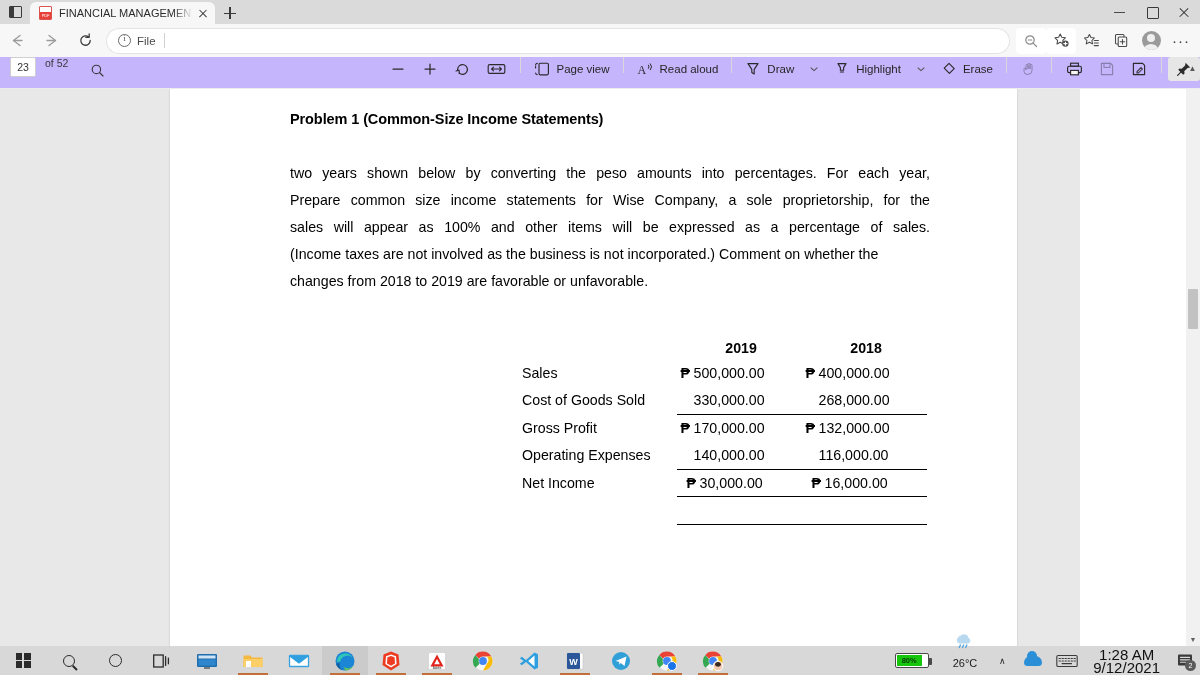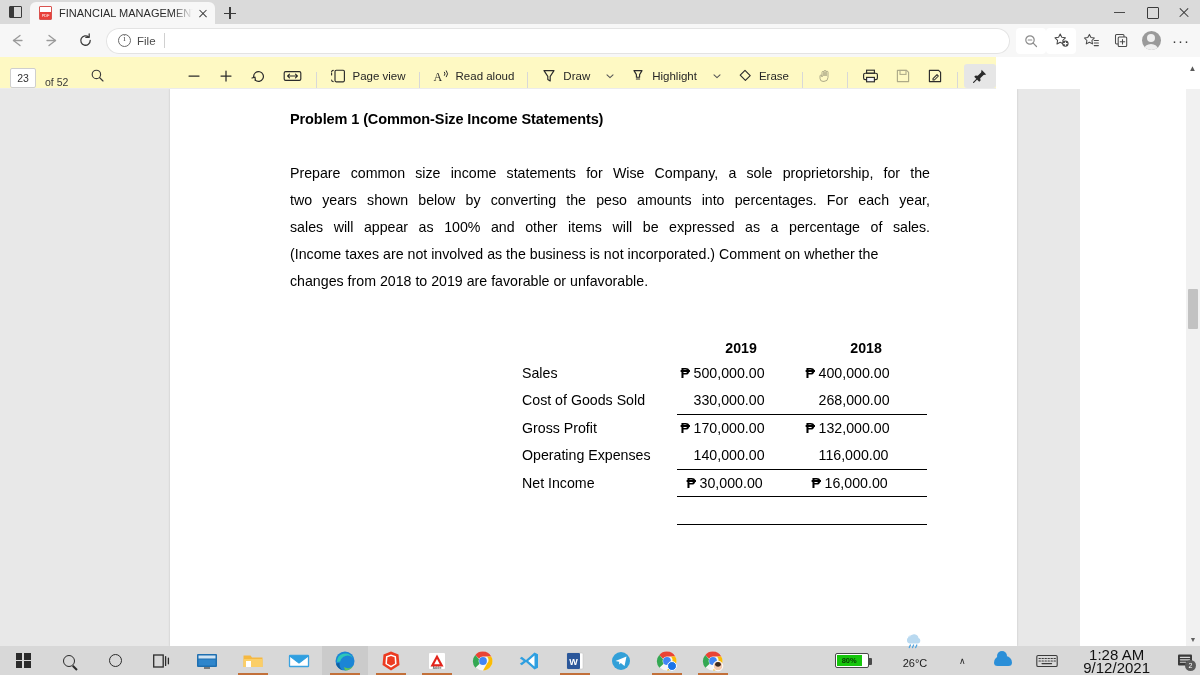--- a/index.html
+++ b/index.html
@@ -136,22 +136,22 @@
     border-radius: 50%; background: #efefef;
   }
   .avatar-circle:after {
     content: ""; position: absolute; left: 2.2px; top: 12.5px; width: 14.5px; height: 11px;
     border-radius: 50% 50% 0 0; background: #efefef;
   }
   .dots { color: #3a3a3a; font-size: 15px; letter-spacing: 1px; line-height: 10px; }
 
   
   .pdfbar {
-    position: absolute; top: 57px; left: 0; width: 996px; height: 32px;
-    background: #fef9c3; display: flex; align-items: flex-end;
+    position: absolute; top: 57px; left: 0; width: 1200px; height: 32px;
+    background: #c4b5fd; display: flex; align-items: flex-start;
     border-bottom: 1px solid #ececec;
   }
   .pagebox {
     width: 26px; height: 20px; margin-left: 10px;
     border: 1px solid #cfcfcf; border-radius: 2px; background: #fff;
     font-size: 10.5px; color: #333; display: flex; align-items: center; justify-content: center;
   }
   .pageof { font-size: 10.5px; color: #3a3a3a; margin-left: 9px; }
   .searchico { margin-left: 14px; }
   .spacer-flex { flex: 1; }
@@ -264,21 +264,21 @@
   }
   .tk-search:after {
     content: ""; position: absolute; right: -4px; bottom: -3px; width: 6px; height: 1.6px;
     background: #2b2b2b; transform: rotate(45deg);
   }
   .tk-circle { width: 13px; height: 13px; border: 1.6px solid #2b2b2b; border-radius: 50%; }
   .ic { width: 22px; height: 22px; position: relative; }
 
   .tray {
     position: absolute; right: 0; bottom: 0; height: 29px;
-    display: flex; align-items: center; gap: 14px;
+    display: flex; align-items: center; gap: 4px;
   }
   .battery {
     width: 34px; height: 15px; border: 1.3px solid #4a4a4a; border-radius: 2px;
     position: relative; background: #fff;
   }
   .battery:after {
     content: ""; position: absolute; right: -4px; top: 4px; width: 3px; height: 7px;
     background: #4a4a4a; border-radius: 0 1px 1px 0;
   }
   .battery-fill {
@@ -528,22 +528,22 @@
     </div>
   </div>
 
   <div class="top-scroll-arrow">▲</div>
 
   <div class="viewer">
     <div class="page">
       <div class="doc">
         <div class="doc-h">Problem 1 (Common-Size Income Statements)</div>
         <div class="doc-p">
+          <span class="ln j">two years shown below by converting the peso amounts into percentages. For each year,</span>
           <span class="ln j">Prepare common size income statements for Wise Company, a sole proprietorship, for the</span>
-          <span class="ln j">two years shown below by converting the peso amounts into percentages. For each year,</span>
           <span class="ln j">sales will appear as 100% and other items will be expressed as a percentage of sales.</span>
           <span class="ln">(Income taxes are not involved as the business is not incorporated.) Comment on whether the</span>
           <span class="ln">changes from 2018 to 2019 are favorable or unfavorable.</span>
         </div>
 
         <table class="fin">
           <tbody>
               <tr>
             <td class="lbl"></td>
             <td class="num hdr">2019</td>

